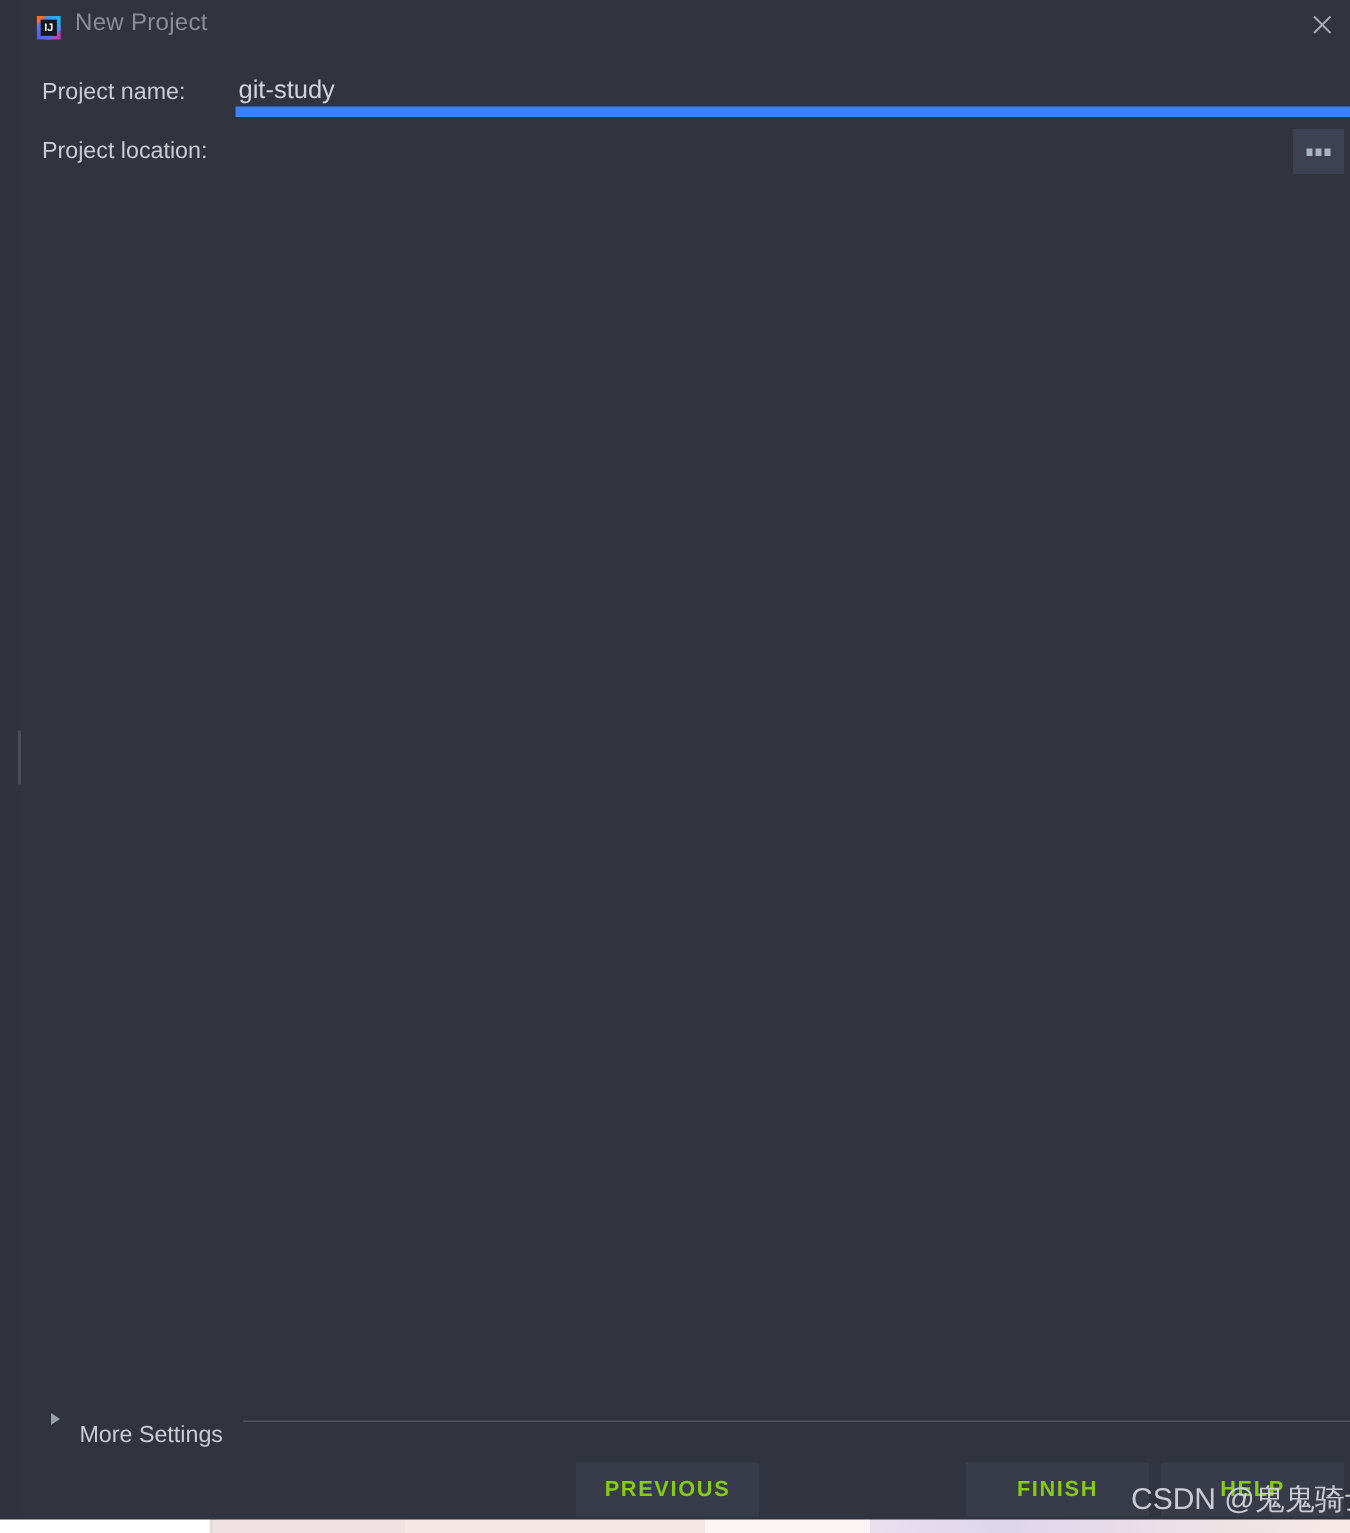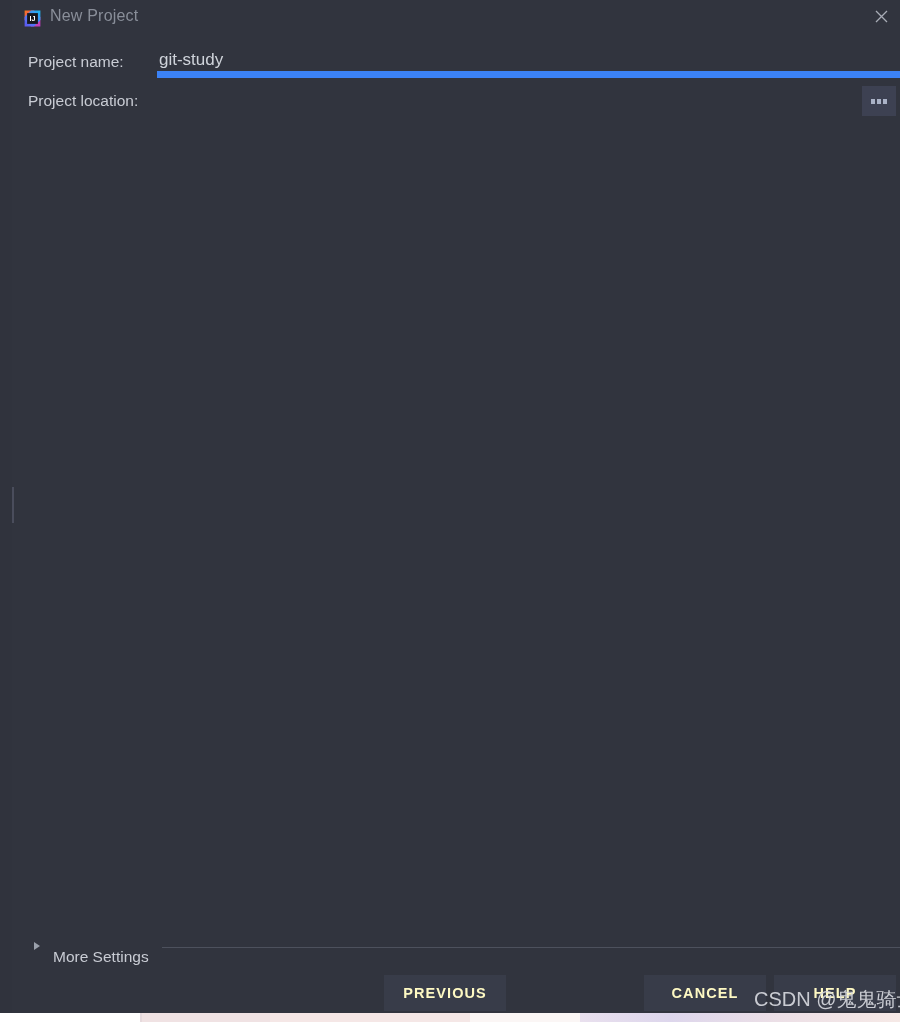--- a/index.html
+++ b/index.html
@@ -165,21 +165,21 @@
   }
 
   
   .btn {
     position: absolute;
     top: 975px;
     width: 122px;
     height: 36px;
     border: none;
     background: #383c49;
-    color: #fef9c3;
+    color: #84cc16;
     font-size: 14.5px;
     font-weight: bold;
     letter-spacing: 1.1px;
     font-family: "Liberation Sans", sans-serif;
     cursor: pointer;
     display: flex;
     align-items: center;
     justify-content: center;
   }
   .btn.previous { left: 372px; }
@@ -285,21 +285,21 @@
   <div class="edge-mark" style="top:636px;background:#4f8f6d;"></div>
   <div class="edge-mark" style="top:660px;background:#4f8f6d;"></div>
 
   <div class="more-settings">
     <span class="ms-arrow"></span>
     <span class="ms-label">More Settings</span>
     <span class="ms-rule"></span>
   </div>
 
   <button class="btn previous">PREVIOUS</button>
-  <button class="btn cancel">CANCEL</button>
+  <button class="btn cancel">FINISH</button>
   <button class="btn help">HELP</button>
 
   <div class="watermark">CSDN @鬼鬼骑士</div>
 
 </div>
 
 <div class="taskbar">
   <div style="width:140px;background:#ffffff;"></div>
   <div style="width:2px;background:#e6dadd;"></div>
   <div style="width:128px;background:#f0e2e3;"></div>

